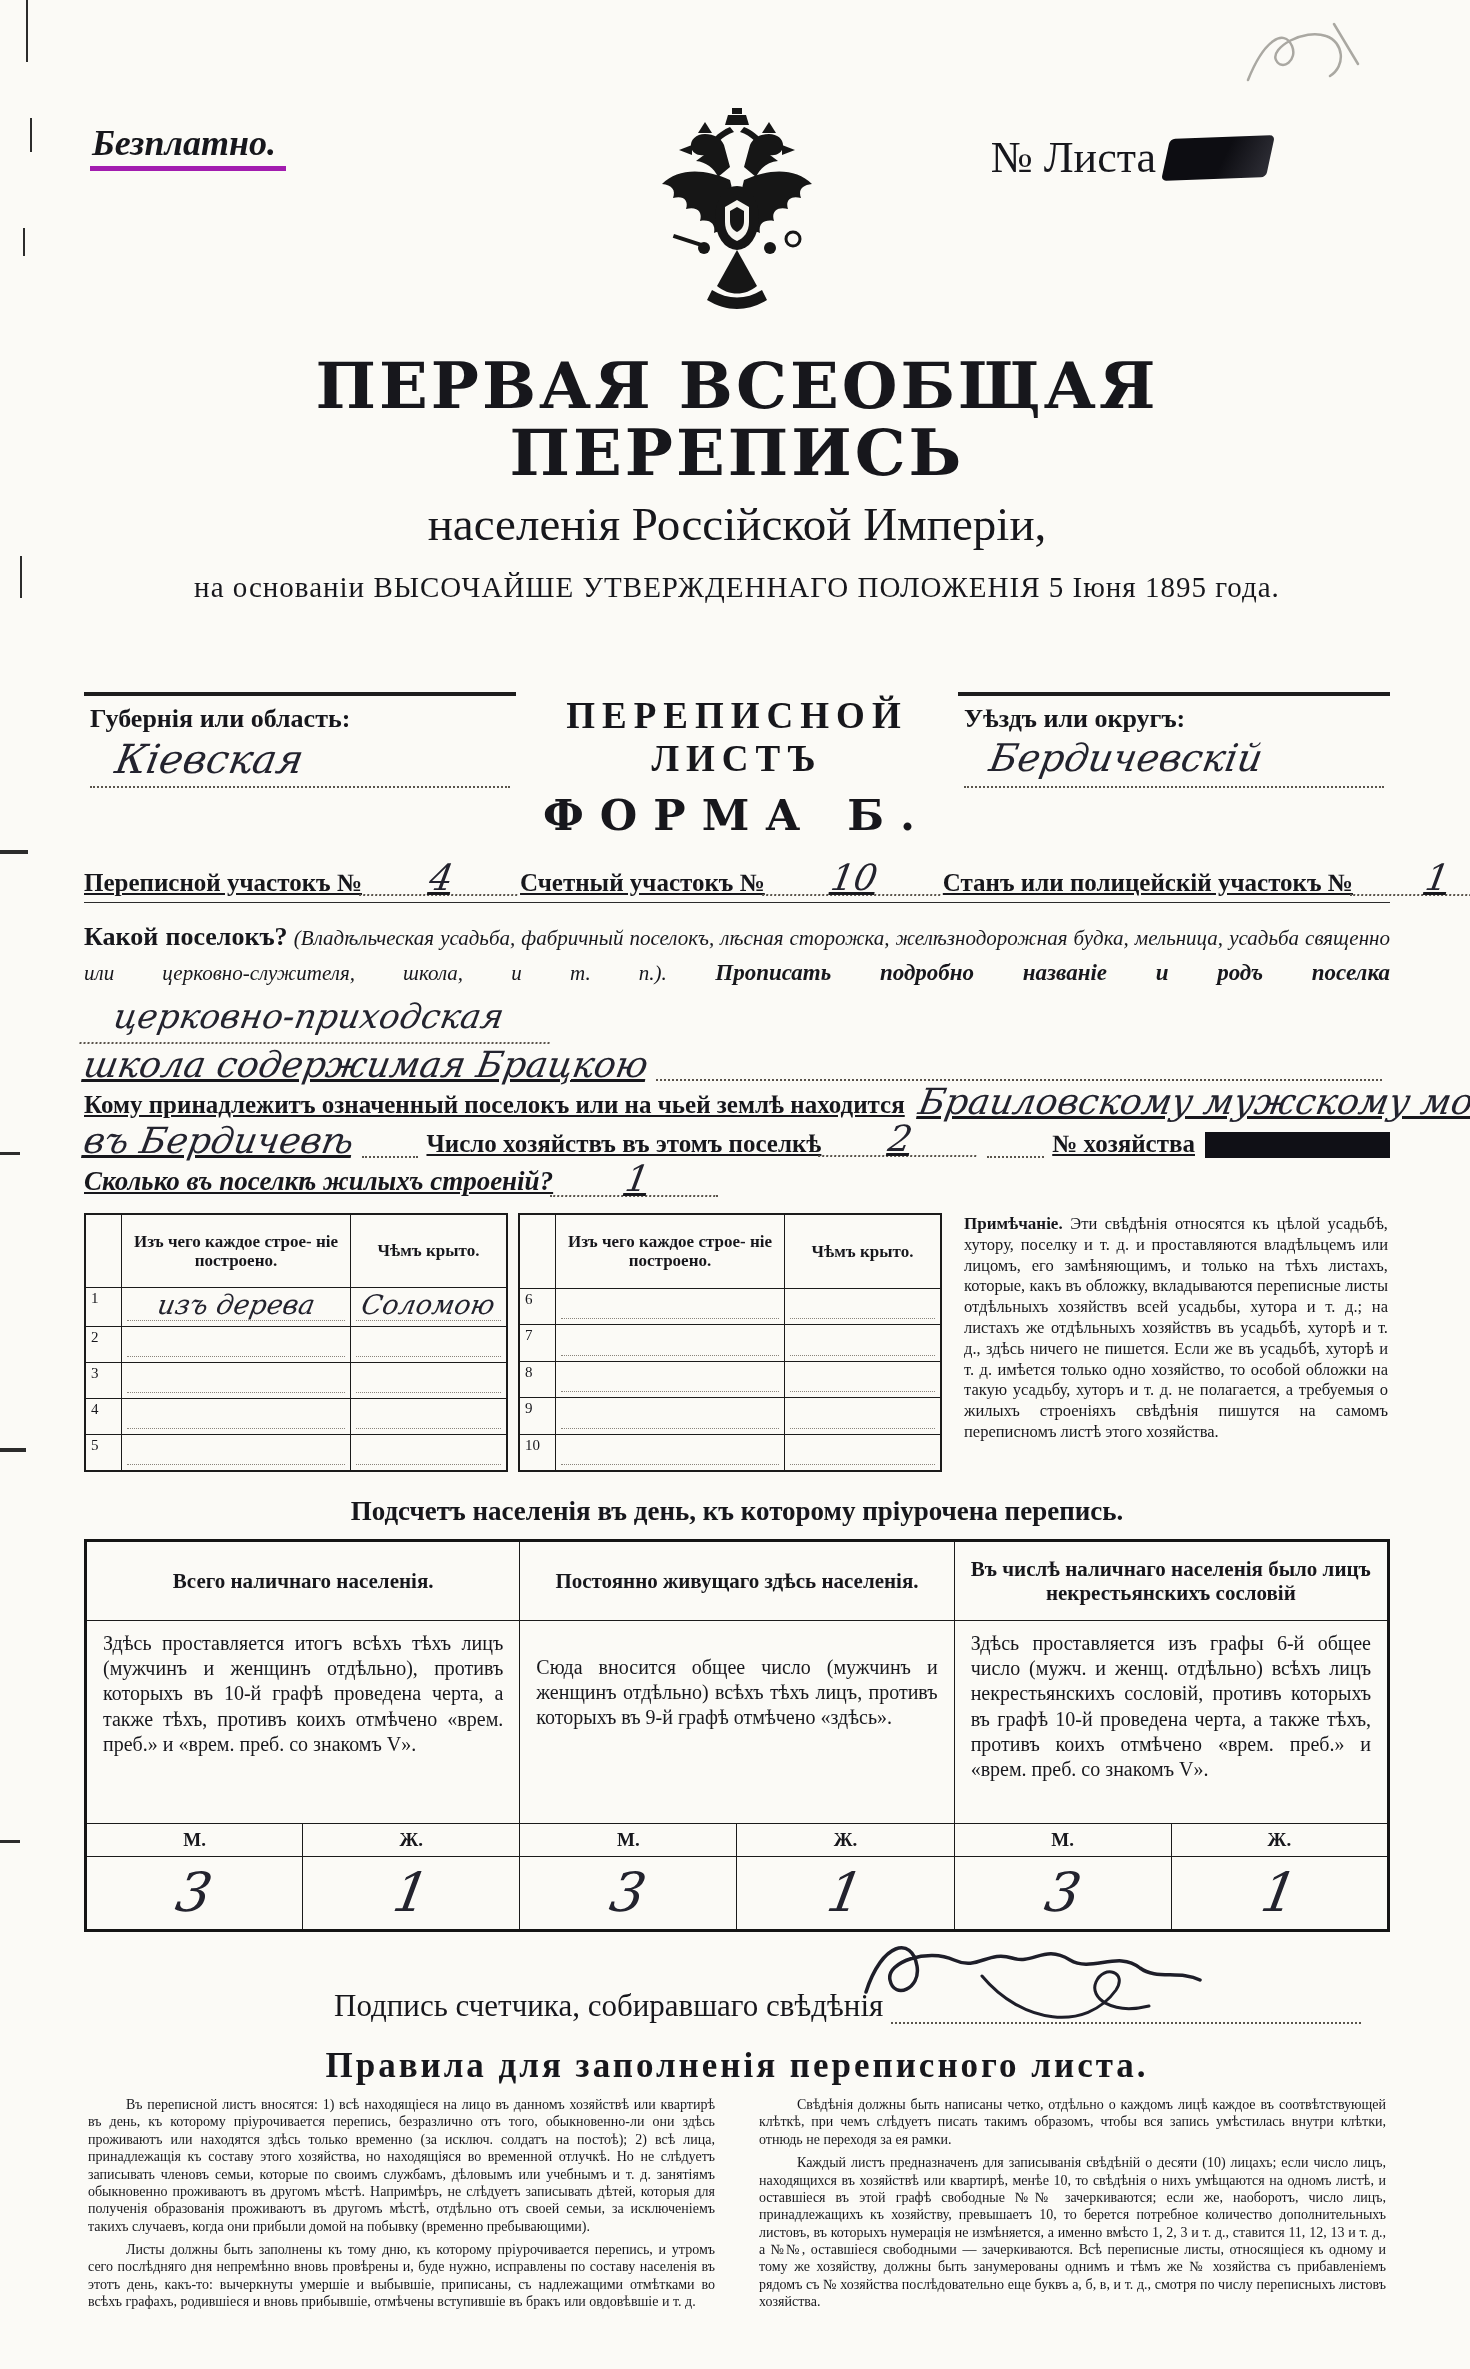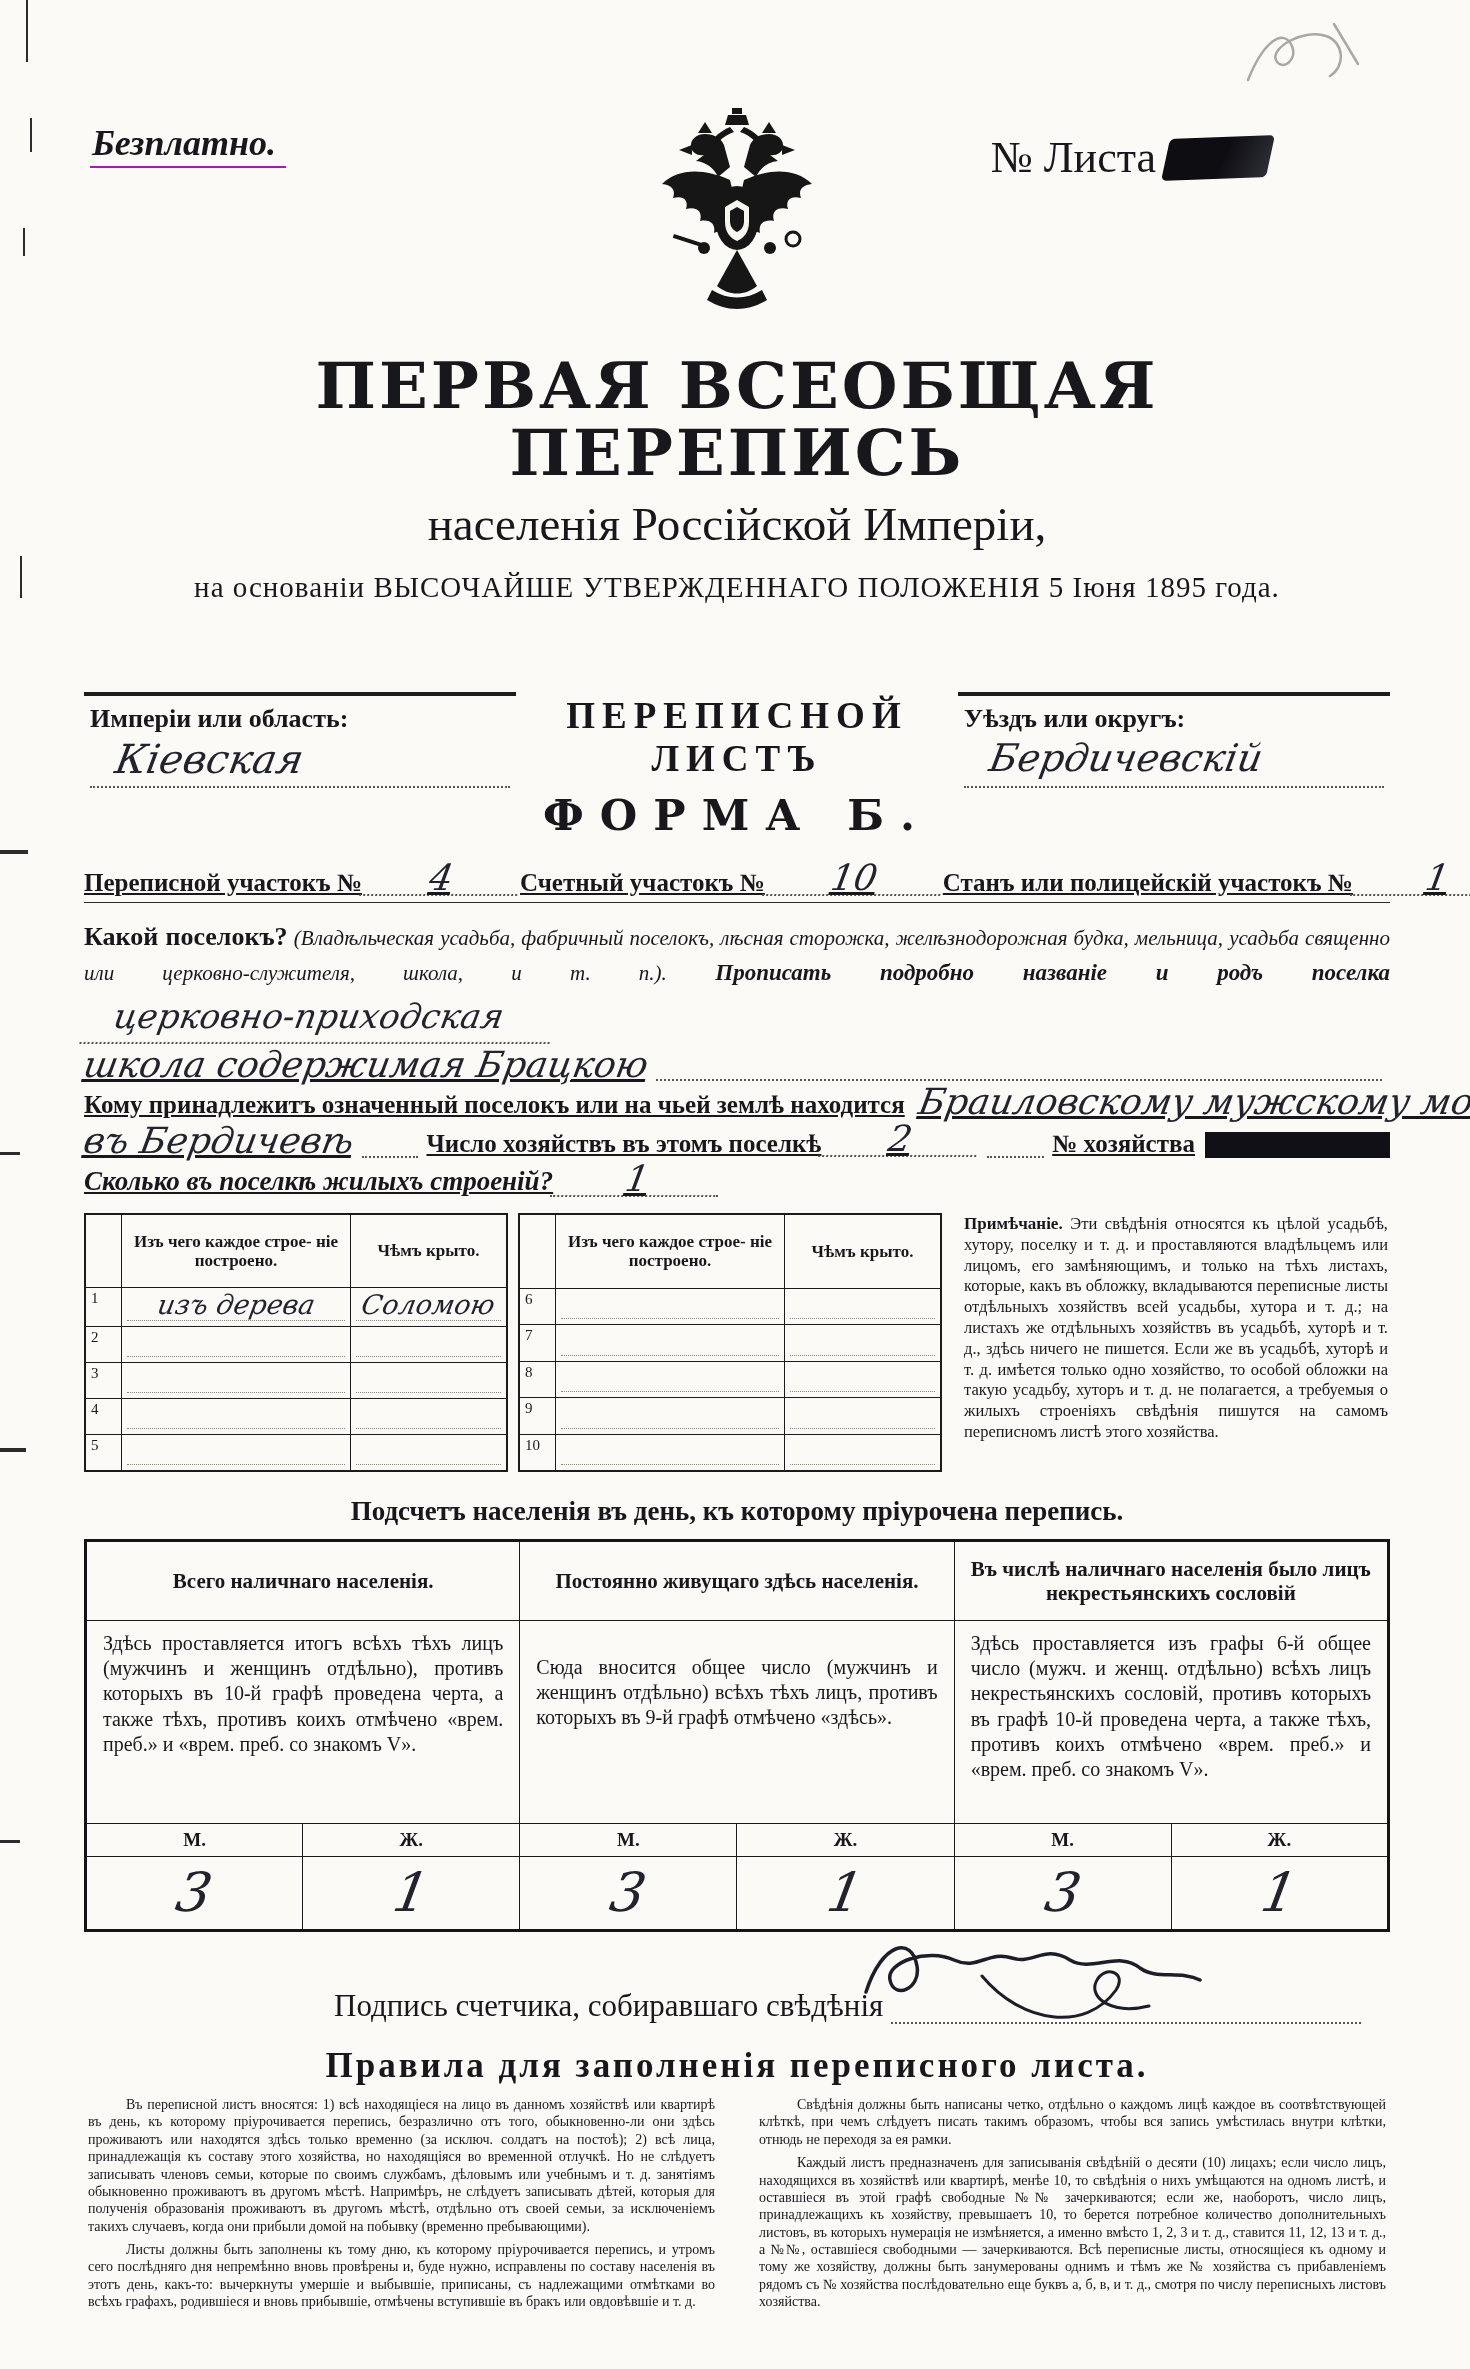--- a/index.html
+++ b/index.html
@@ -16,21 +16,21 @@
   .hand.huge{font-size:54px;line-height:.8;}
   .dots{flex:1;border-bottom:2px dotted #5a544c;margin:0 8px;height:5px;}
   .vfill{border-bottom:2px dotted #5a544c;text-align:center;padding:0 24px;}
   .hr{border-bottom:1.5px solid #2b2b2b;margin:6px 0 2px;}
   .fline{display:flex;align-items:flex-end;margin:5px 0;text-decoration:underline;}
   .fline .lbl{font-weight:bold;font-size:25px;white-space:nowrap;line-height:1.1;}
 
   
   .hdr{position:relative;height:338px;}
   .free{position:absolute;left:6px;top:122px;font-size:36px;font-style:italic;font-weight:bold;
-        border-bottom:2px solid #a21caf;padding:0 10px 2px 2px;}
+        border-bottom:5px solid #a21caf;padding:0 10px 2px 2px;}
   .eagle{position:absolute;left:50%;top:108px;transform:translateX(-50%);}
   .sheetno{position:absolute;right:120px;top:132px;font-size:44px;display:flex;align-items:center;}
   .blob{display:inline-block;width:104px;height:42px;margin-left:10px;border-radius:5px;
         background:linear-gradient(105deg,#0d0d12 55%,#2e2e36);transform:skewX(-14deg) rotate(-2deg);}
   .corner-scribble{position:absolute;right:26px;top:10px;opacity:.75;}
 
   
   .t1{text-align:center;font-family:"DejaVu Serif",serif;font-weight:bold;
       font-size:64px;letter-spacing:3px;margin-top:14px;line-height:1.05;}
   .t2{text-align:center;font-size:47px;margin-top:14px;line-height:1.05;}
@@ -148,21 +148,21 @@
         <path d="M14 70 C30 30 50 18 58 36 C64 50 48 62 42 50 C36 38 70 18 92 26 C110 32 112 56 96 66 M100 14 l24 40" fill="none" stroke="#8f8d86" stroke-width="2.5" stroke-linecap="round"></path>
       </svg>
     </div>
 
     <div class="t1">ПЕРВАЯ ВСЕОБЩАЯ ПЕРЕПИСЬ</div>
     <div class="t2">населенія Россійской Имперіи,</div>
     <div class="t3">на основаніи ВЫСОЧАЙШЕ УТВЕРЖДЕННАГО ПОЛОЖЕНІЯ 5 Іюня 1895 года.</div>
 
     <div class="fhead">
       <div class="fbox">
-        <span class="flabel">Имперіи или область:</span>
+        <span class="flabel">Губернія или область:</span>
         <span class="fhand"><span class="hand" style="font-size:40px;">Кіевская</span></span>
       </div>
       <div class="fcenter">
         <div class="c1">ПЕРЕПИСНОЙ ЛИСТЪ</div>
         <div class="c2">ФОРМА Б.</div>
       </div>
       <div class="fbox">
         <span class="flabel">Уѣздъ или округъ:</span>
         <span class="fhand"><span class="hand" style="font-size:38px;">Бердичевскій</span></span>
       </div>

